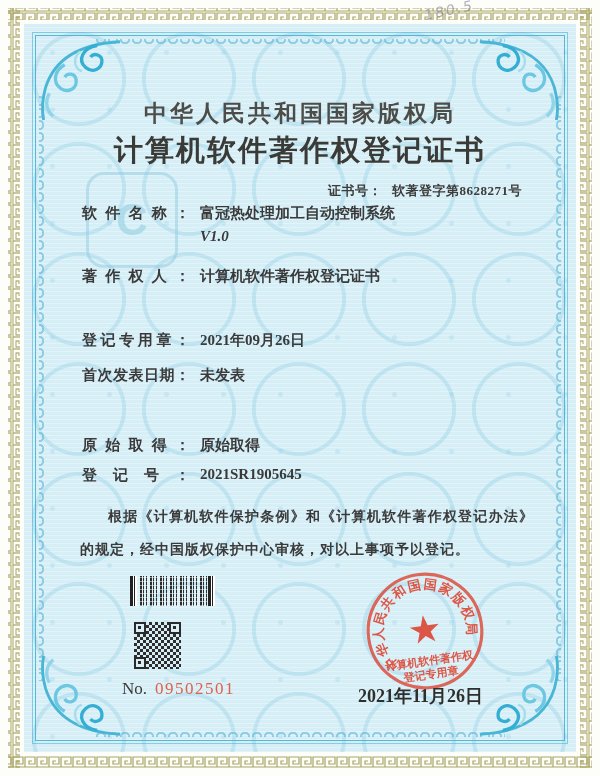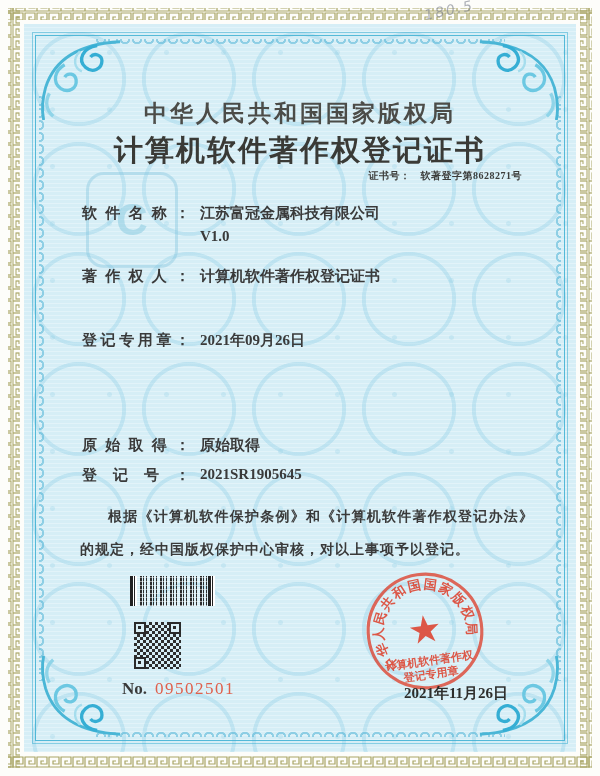--- a/index.html
+++ b/index.html
@@ -42,21 +42,21 @@
   .corner.tl{left:36px;top:36px;}
   .corner.tr{right:36px;top:36px;transform:scaleX(-1);}
   .corner.bl{left:36px;bottom:36px;transform:scaleY(-1);}
   .corner.br{right:36px;bottom:36px;transform:scale(-1,-1);}
 
   
   .issuer{position:absolute;left:0;right:0;top:98px;text-align:center;
     font-size:23px;font-weight:bold;letter-spacing:3px;color:#4c4c48;}
   .title{position:absolute;left:0;right:0;top:131px;text-align:center;
     font-size:29px;font-weight:bold;letter-spacing:2px;color:#3a3a36;}
-  .certno{position:absolute;right:78px;top:169px;font-size:10px;font-weight:bold;color:#3c3c3a;letter-spacing:.5px;}
+  .certno{position:absolute;right:78px;top:182px;font-size:13px;font-weight:bold;color:#3c3c3a;letter-spacing:.5px;}
   .certno .lbl{margin-right:10px;}
 
   .watermark{position:absolute;left:86px;top:172px;width:86px;height:90px;border-radius:18px;
     border:3px solid rgba(125,195,220,.38);color:rgba(125,195,220,.45);
     display:flex;align-items:center;justify-content:center;font-size:44px;font-weight:bold;
     font-family:"Liberation Sans",sans-serif;}
 
   .row{position:absolute;left:82px;font-size:15px;font-weight:bold;color:#3a3a3a;white-space:nowrap;}
   .row .lbl{display:inline-block;width:108px;text-align:justify;text-align-last:justify;}
   .row .val{position:absolute;left:118px;white-space:nowrap;}
@@ -74,27 +74,27 @@
     background:repeating-linear-gradient(90deg,#222 0 3px,#fff 3px 4px,#222 4px 5px,#fff 5px 7px);}
   .barcode::before{left:0;} .barcode::after{right:0;}
 
   .qr{position:absolute;left:134px;top:622px;width:47px;height:47px;
     background:repeating-conic-gradient(#2e2e2e 0% 25%, rgba(214,238,246,.9) 0% 50%) 0 0/6px 6px;}
   .qr .finder{position:absolute;width:12px;height:12px;border:2.5px solid #2a2a2a;background:#d9eef5;box-sizing:border-box;}
   .qr .finder::after{content:"";position:absolute;left:2px;top:2px;width:3px;height:3px;background:#2a2a2a;}
   .qr .f-tl{left:0;top:0;} .qr .f-tr{right:0;top:0;} .qr .f-bl{left:0;bottom:0;}
 
   .serial{position:absolute;left:122px;top:679px;font-size:17px;white-space:nowrap;}
-  .serial .no{color:#3a3a3a;font-weight:bold;margin-right:8px;}
+  .serial .no{color:#3a3a3a;font-weight:normal;margin-right:8px;}
   .serial .num{color:#e0604c;letter-spacing:1.5px;}
 
   
   .seal{position:absolute;left:364px;top:570px;width:122px;height:122px;transform:rotate(-8deg);opacity:.92;}
   .issue-date{position:absolute;left:358px;top:684px;width:124px;text-align:center;
-    font-size:15px;font-weight:bold;color:#2e2e2c;white-space:nowrap;margin-left:36px;}
+    font-size:18px;font-weight:bold;color:#2e2e2c;white-space:nowrap;}
 
   .pencil{position:absolute;left:424px;top:2px;font-family:"DejaVu Sans",sans-serif;
     font-style:italic;font-size:14px;color:rgba(120,125,138,.6);transform:rotate(-12deg);letter-spacing:2px;}
 </style>
 </head>
 <body>
 
 <div class="page">
 
   <svg class="gk-svg" width="600" height="776" aria-hidden="true">
@@ -155,34 +155,38 @@
   <div class="pencil">180.5</div>
 
   <div class="issuer">中华人民共和国国家版权局</div>
   <div class="title">计算机软件著作权登记证书</div>
   <div class="certno">
     <span class="lbl">证书号：</span><span>软著登字第8628271号</span>
   </div>
 
   <div class="row" style="top:204px;">
     <span class="lbl">软件名称：</span>
-    <span class="val">江苏富冠金属科技有限公司</span>
-  </div>
-  <div class="val2" style="top:228px;">V1.0</div>
+    <span class="val">富冠热处理加工自动控制系统</span>
+  </div>
+  <div class="val2" style="top:228px;font-style:italic;">V1.0</div>
 
   <div class="row" style="top:267px;">
     <span class="lbl">著作权人：</span>
     <span class="val">计算机软件著作权登记证书</span>
   </div>
 
   <div class="row" style="top:331px;">
     <span class="lbl">登记专用章：</span>
     <span class="val">2021年09月26日</span>
   </div>
 
+  <div class="row" style="top:366px;">
+    <span class="lbl">首次发表日期：</span>
+    <span class="val">未发表</span>
+  </div>
 
 
   <div class="row" style="top:436px;">
     <span class="lbl">原始取得：</span>
     <span class="val">原始取得</span>
   </div>
 
   <div class="row" style="top:466px;">
     <span class="lbl">登记号：</span>
     <span class="val">2021SR1905645</span>

